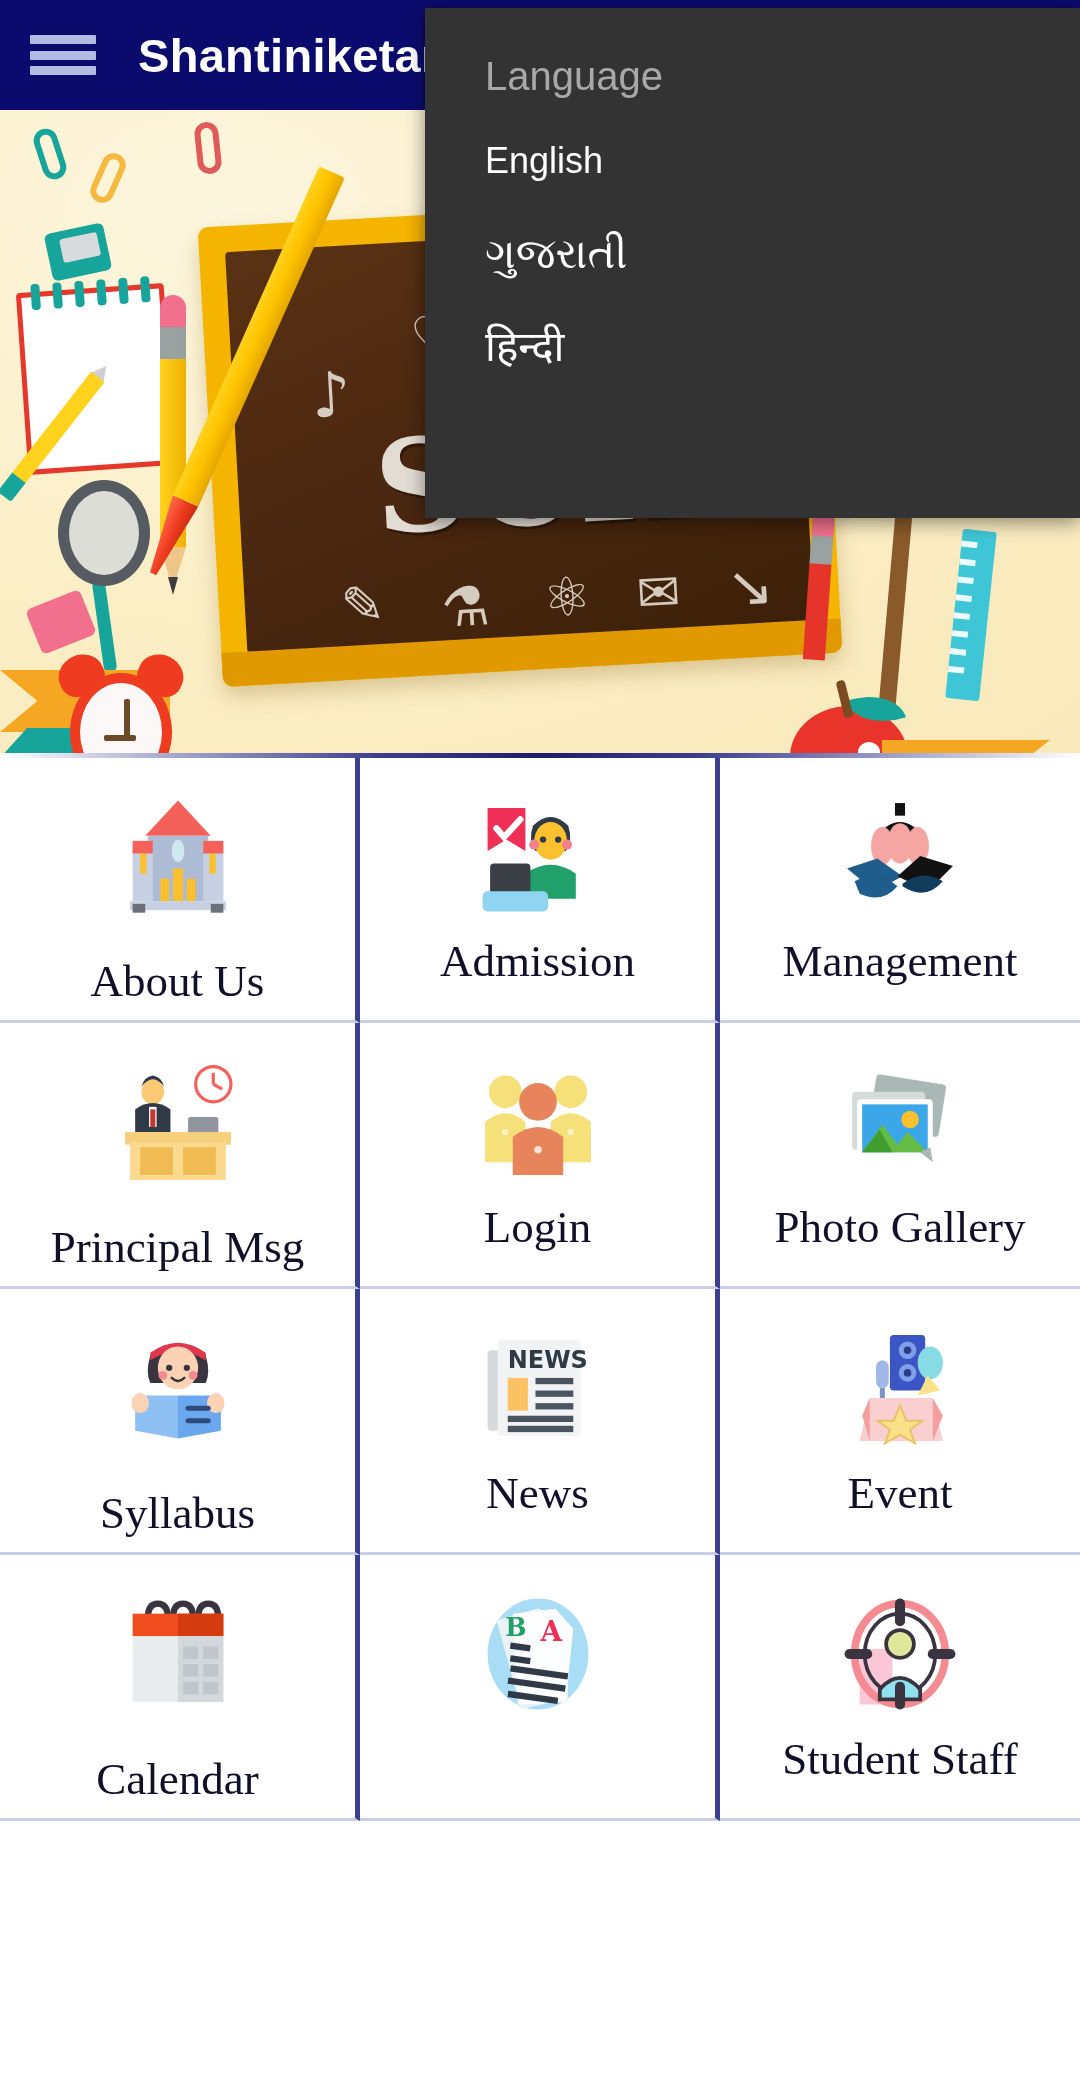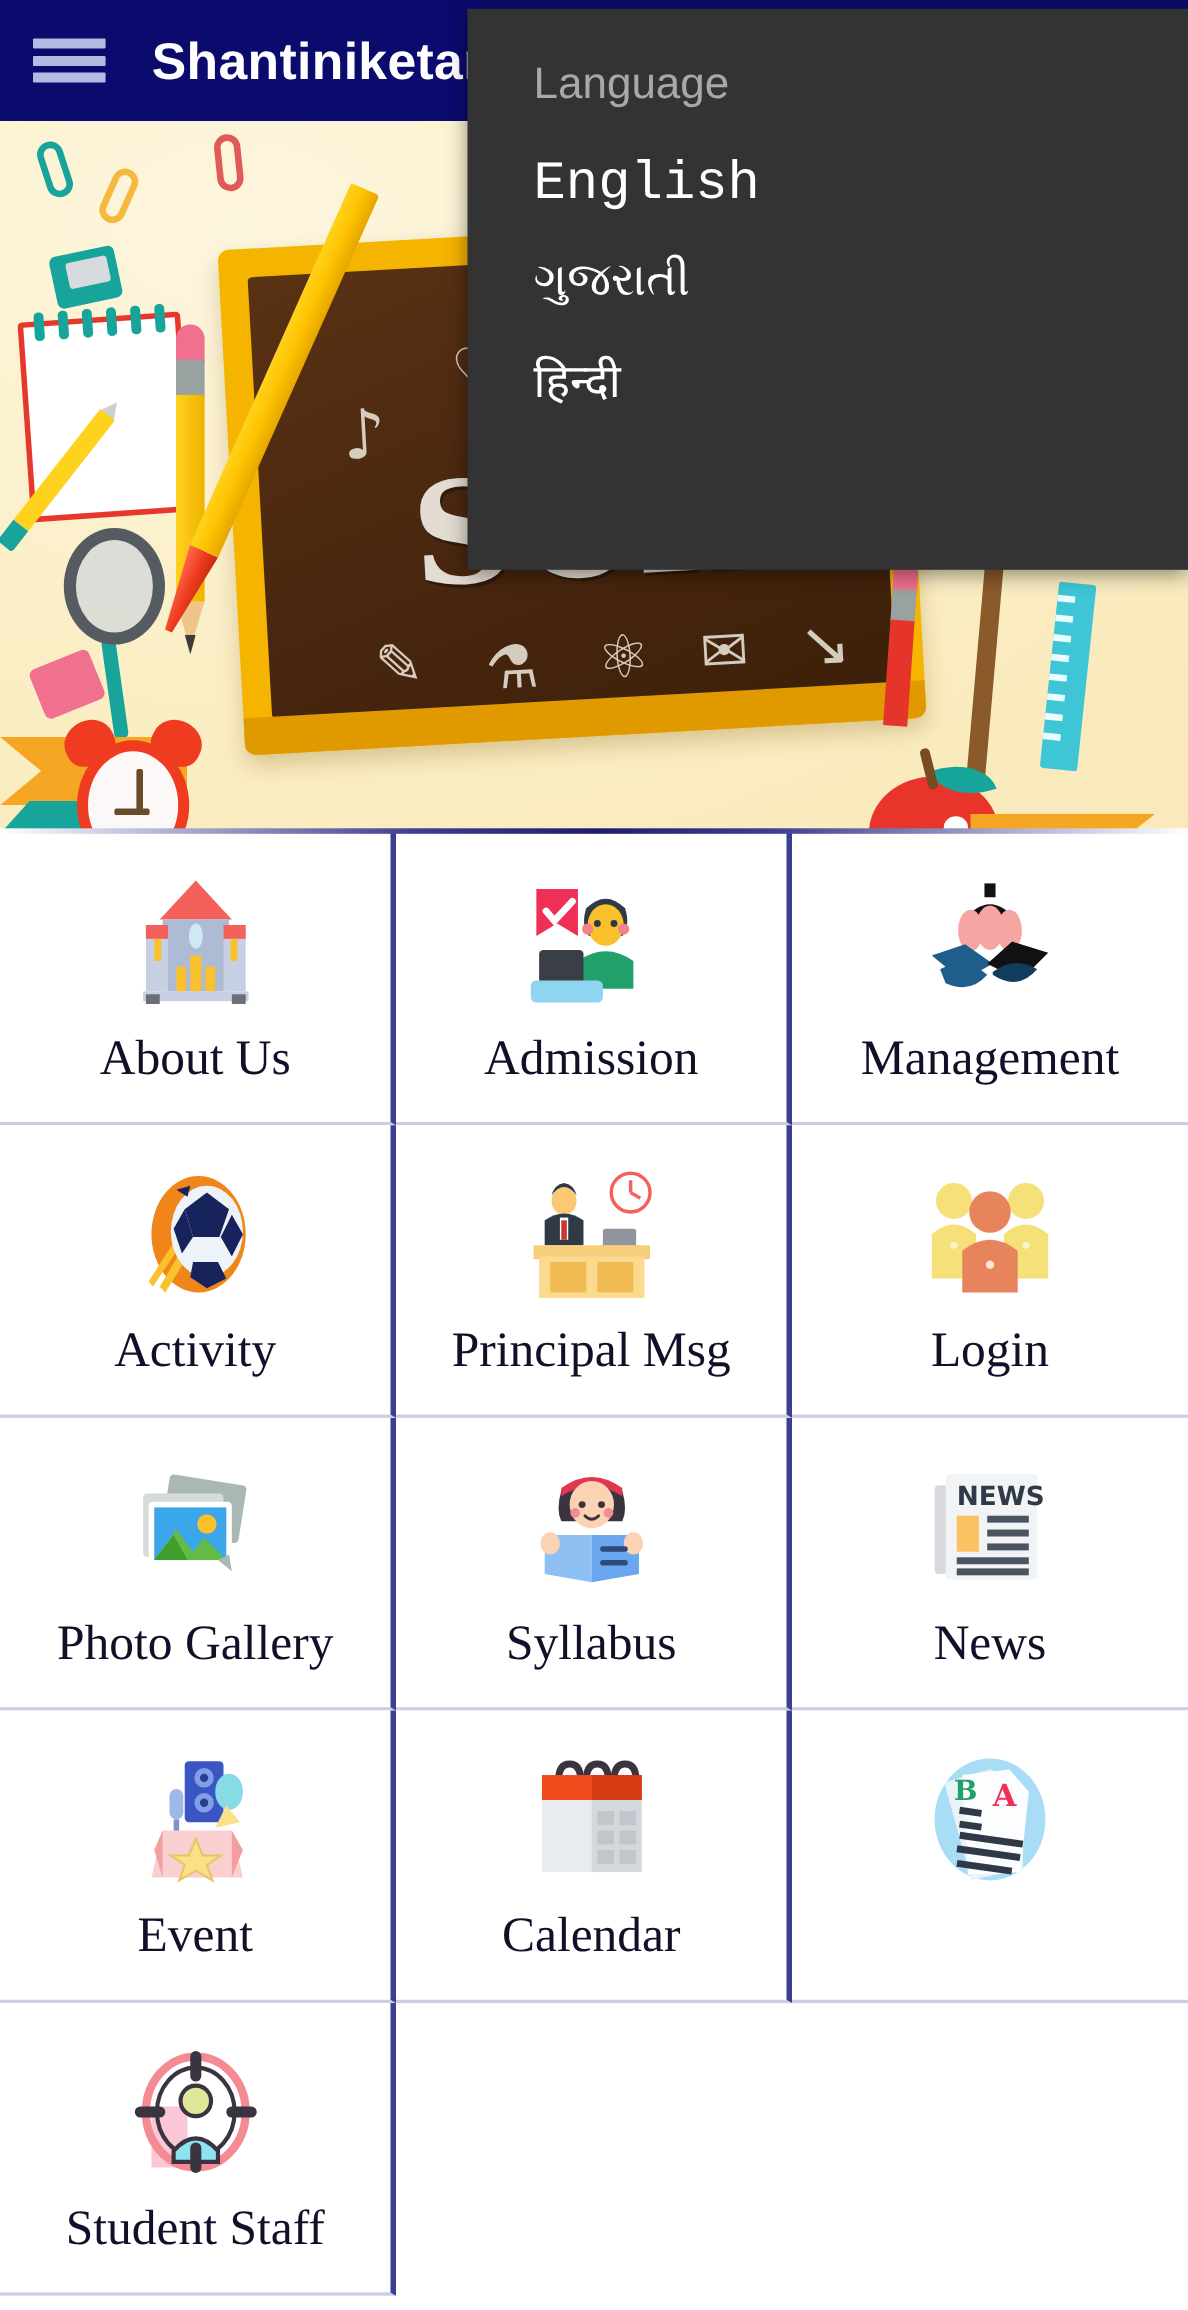--- a/index.html
+++ b/index.html
@@ -148,43 +148,43 @@
     position:absolute; left:425px; top:8px; width:655px; height:510px;
     background:#333333; z-index:50;
     box-shadow:0 4px 18px rgba(0,0,0,.45);
     padding-top:0;
   }
   .lang-header {
     color:#a8a8a8; font-size:40px; padding:46px 0 0 60px;
     font-family:"Liberation Sans", sans-serif;
   }
   .lang-item {
-    color:#ffffff; font-size:49px; padding-left:60px;
-    font-family:Liberation Mono, monospace;
+    color:#ffffff; font-size:36px; padding-left:60px;
+    font-family:Liberation Sans, sans-serif;
     cursor:pointer; line-height:1;
   }
   .lang-item.i1 { position:absolute; top:135px; }
   .lang-item.i2 { position:absolute; top:225px; font-family:"DejaVu Sans", sans-serif; font-size:42px; }
   .lang-item.i3 { position:absolute; top:318px; font-family:"DejaVu Sans", sans-serif; font-size:42px; }
 
   
   .grid {
     position:absolute; top:757px; left:0; width:1080px;
     display:grid; grid-template-columns:repeat(3,1fr);
   }
   .cell {
     position:relative; height:266px;
     background:#ffffff;
     display:flex; flex-direction:column; align-items:center; justify-content:flex-start;
     border-right:5px solid #3b3f8f;
     border-bottom:3px solid #c9cde8;
     cursor:pointer; overflow:hidden;
   }
   .cell:nth-child(3n) { border-right:none; }
-  .cell:nth-child(3n+1) { border-left:none; }
+  .cell:nth-child(3n+1) { border-left:none;gap:20px; }
   .cell-icon {
     margin-top:34px; width:130px; height:130px;
     display:flex; align-items:center; justify-content:center;
   }
   .cell-icon svg { width:126px; height:126px; }
   .cell-label {
     margin-top:16px;
     font-family:"Liberation Serif", serif;
     font-size:45px; color:#101028; text-align:center; line-height:1.1;
     white-space:nowrap;
@@ -366,36 +366,20 @@
           <ellipse cx="50" cy="40" rx="10" ry="16" fill="#f5a6a2"></ellipse>
           <path d="M8 60 l24 -8 l20 14 l-22 12z" fill="#1e5d8c"></path>
           <path d="M92 58 l-26 -8 l-18 16 l24 12z" fill="#111111"></path>
           <path d="M14 70 q18 -10 34 4 q-12 14 -30 6z" fill="#1e5d8c"></path>
           <path d="M52 72 q16 -12 32 -2 q-14 16 -32 4z" fill="#123c5c"></path>
         </svg>
       </div>
       <div class="cell-label">Management</div>
     </div>
 
-    <div class="cell">
-      <div class="cell-icon">
-        <svg viewBox="0 0 100 100">
-          <ellipse cx="52" cy="50" rx="34" ry="42" fill="#f08519"></ellipse>
-          <path d="M24 88 l20 -34 l4 6 l-20 32z" fill="#fbc02d"></path>
-          <path d="M16 84 l18 -28 l3 5 l-18 27z" fill="#fbc02d"></path>
-          <ellipse cx="58" cy="48" rx="26" ry="33" fill="#eef2f9"></ellipse>
-          <path d="M58 20 l16 12 l-7 20 l-19 0 l-6 -20z" fill="#17245c"></path>
-          <path d="M42 32 l-8 14 l6 18 l8 -12z" fill="#17245c"></path>
-          <path d="M76 36 l8 14 l-8 16 l-8 -14z" fill="#17245c"></path>
-          <path d="M48 70 l18 0 l6 12 l-14 7 l-12 -8z" fill="#17245c"></path>
-          <path d="M36 18 l10 -3 l-2 8z" fill="#17245c"></path>
-        </svg>
-      </div>
-      <div class="cell-label">Activity</div>
-    </div>
 
     <div class="cell">
       <div class="cell-icon">
         <svg viewBox="0 0 100 100">
           <circle cx="78" cy="20" r="14" fill="#ffffff" stroke="#f4615a" stroke-width="2.5"></circle>
           <line x1="78" y1="20" x2="78" y2="11" stroke="#f4615a" stroke-width="2.5"></line>
           <line x1="78" y1="20" x2="85" y2="24" stroke="#f4615a" stroke-width="2.5"></line>
           <ellipse cx="30" cy="26" rx="9" ry="10" fill="#fbc974"></ellipse>
           <path d="M21 22 q9 -12 18 0 q-2 -8 -9 -9 q-7 1 -9 9z" fill="#2f3a46"></path>
           <path d="M16 40 q14 -10 28 0 v18 h-28z" fill="#2f3a46"></path>

